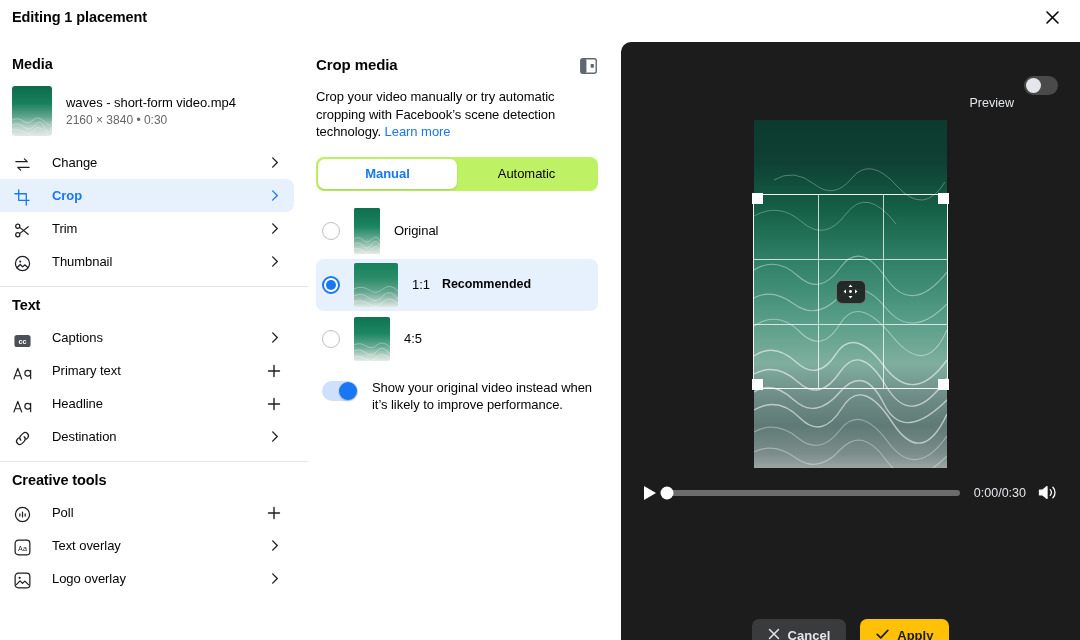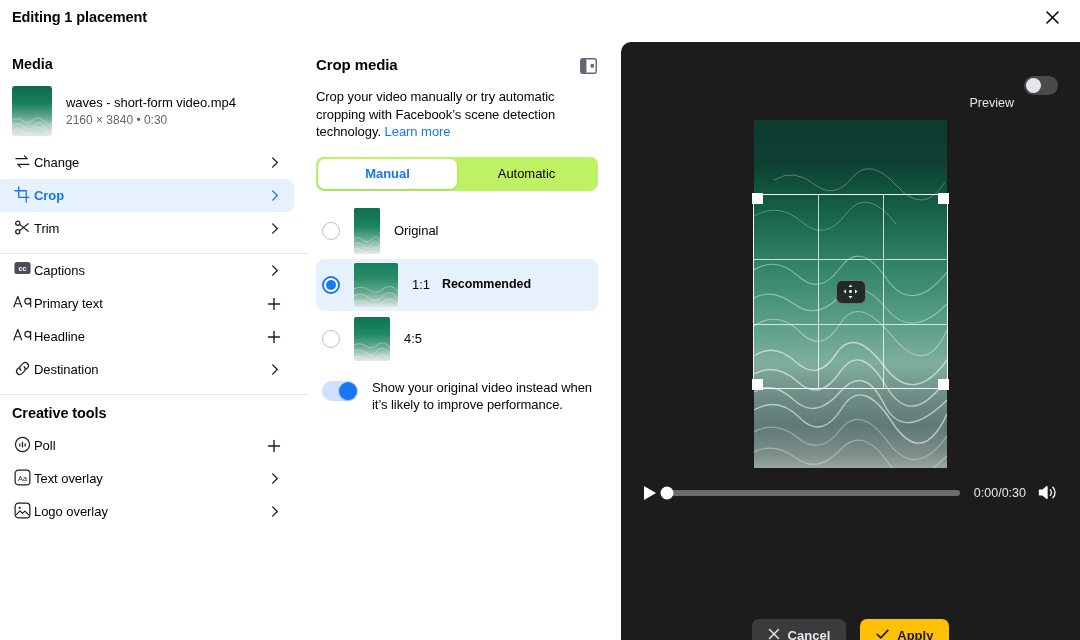--- a/index.html
+++ b/index.html
@@ -39,22 +39,22 @@
     padding: 0 12px 0 12px; cursor: pointer;
     border-top-right-radius: 8px; border-bottom-right-radius: 8px;
     margin-right: 14px;
   }
   .menu-row.active { background: #e7f0fd; }
   .menu-row.active .menu-label,
   .menu-row.active .menu-icon,
   .menu-row.active .menu-trail { color: #1877f2; }
   .menu-row.active .menu-label { font-weight: bold; }
   .menu-icon {
-    width: 20px; height: 20px; flex: 0 0 20px; margin-right: 2px;
-    display: flex; align-items: flex-start; justify-content: center; color: #1c1e21;
+    width: 20px; height: 20px; flex: 0 0 20px; margin-right: 20px;
+    display: flex; align-items: flex-end; justify-content: center; color: #1c1e21;
   }
   .menu-label { font-size: 13px; flex: 1; letter-spacing: -0.05px; }
   .menu-trail { color: #1c1e21; display: flex; align-items: center; justify-content: center; width: 16px; }
 
   
   .media-row { display: flex; align-items: center; padding: 6px 12px 10px 12px; }
   .media-thumb {
     width: 40px; height: 50px; border-radius: 3px; flex: 0 0 40px; margin-right: 14px;
     overflow: hidden; position: relative;
     background: linear-gradient(180deg, #0f6b4a 0%, #17archive 0%, #1a7c58 28%, #4ea088 55%, #9fc6bb 78%, #cfdedb 100%);
@@ -262,23 +262,39 @@
           </svg>
         </span>
         <span class="menu-label">Trim</span>
         <span class="menu-trail">
           <svg width="13" height="13" viewBox="0 0 14 14" fill="none" stroke="currentColor" stroke-width="1.4" stroke-linecap="round" stroke-linejoin="round">
               <path d="M5 2l5 5-5 5"></path>
             </svg>
         </span>
       </div>
 
+      <div class="menu-row">
+        <span class="menu-icon">
+          <svg width="17" height="17" viewBox="0 0 18 18" fill="none" stroke="currentColor" stroke-width="1.3" stroke-linejoin="round">
+            <circle cx="9" cy="9" r="7.5"></circle>
+              <circle cx="6.6" cy="7" r="1.1" fill="currentColor" stroke="none"></circle>
+            <path d="M2.6 14l4-4 2.6 2.6 2.4-2.2 3.6 3.4"></path>
+          </svg>
+        </span>
+        <span class="menu-label">Thumbnail</span>
+        <span class="menu-trail">
+          <svg width="13" height="13" viewBox="0 0 14 14" fill="none" stroke="currentColor" stroke-width="1.4" stroke-linecap="round" stroke-linejoin="round">
+              <path d="M5 2l5 5-5 5"></path>
+            </svg>
+        </span>
+      </div>
 
       <div class="section-divider"></div>
 
+      <div class="section-title">Text</div>
 
       <div class="menu-row">
         <span class="menu-icon">
           <svg width="17" height="14" viewBox="0 0 20 15">
             <rect x="0.5" y="0.5" width="19" height="14" rx="3" fill="#4b4f56"></rect>
             <text x="10" y="11" font-size="8.5" font-weight="bold" fill="#ffffff" text-anchor="middle" font-family="Liberation Sans, sans-serif">cc</text>
           </svg>
         </span>
         <span class="menu-label">Captions</span>
         <span class="menu-trail">

